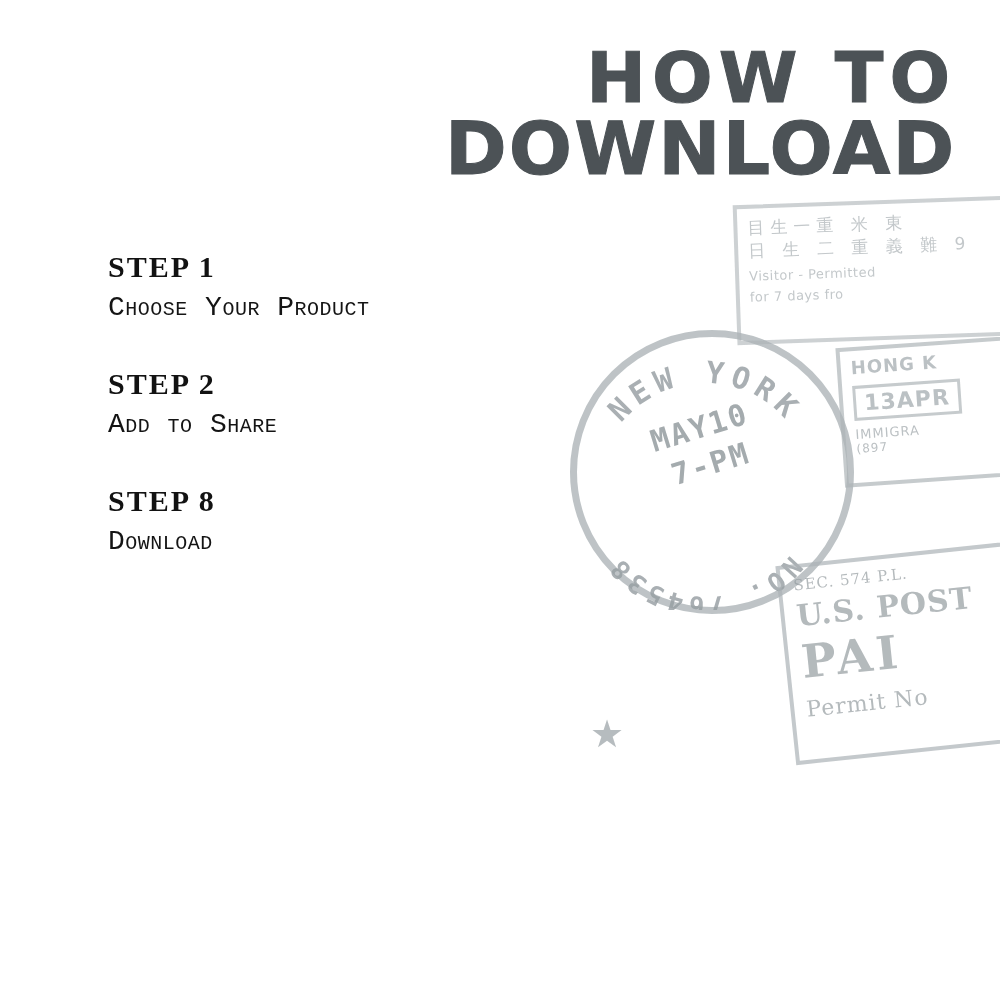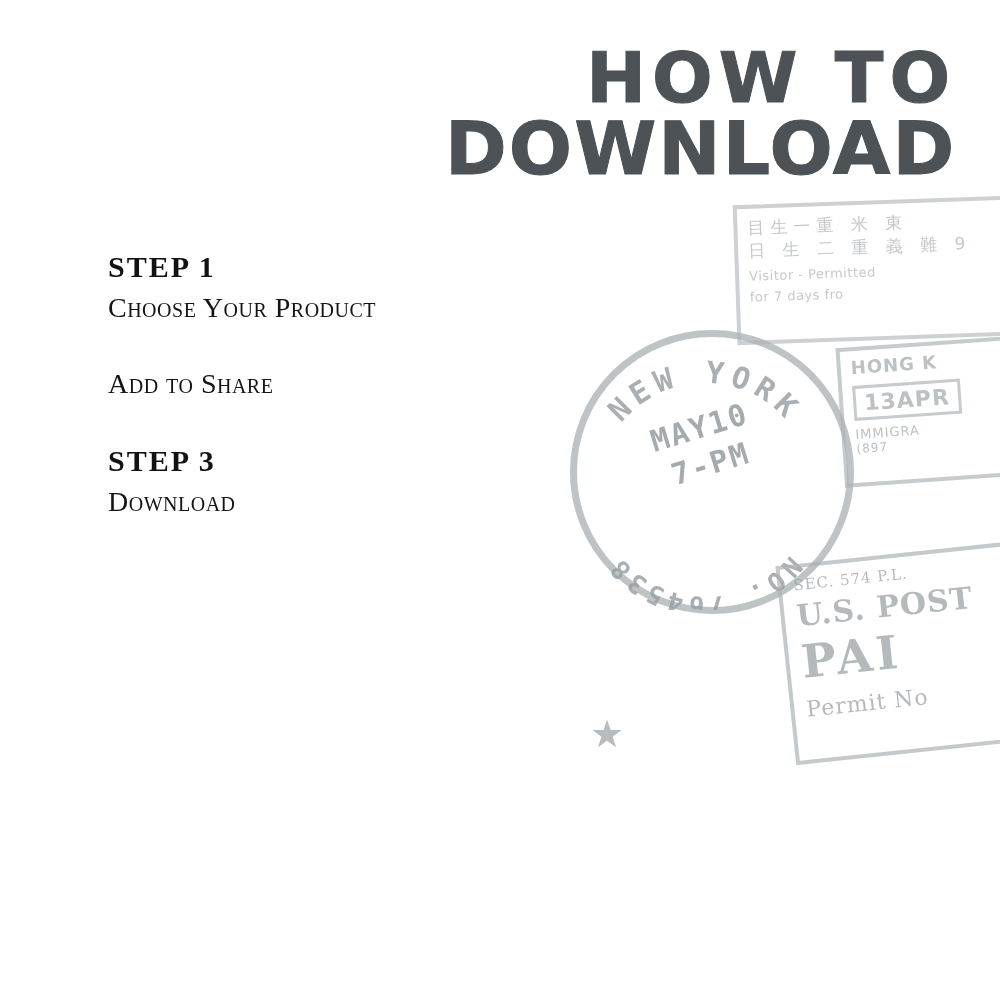--- a/index.html
+++ b/index.html
@@ -47,21 +47,21 @@
   .step-block { margin-bottom: 44px; }
   .step-title {
     font-family: "Liberation Serif", serif;
     font-weight: 700;
     font-size: 30px;
     letter-spacing: 2px;
     color: #121212;
     margin-bottom: 8px;
   }
   .step-desc {
-    font-family: Liberation Serif, serif;
+    font-family: Liberation Mono, monospace;
     font-weight: 400;
     font-size: 28px;
     letter-spacing: 0.5px;
     color: #141414;
     font-variant: small-caps;
   }
 
   
   #stamps {
     position: absolute;
@@ -196,25 +196,26 @@
 </div>
 
 <div id="steps">
 
   <div class="step-block">
     <div class="step-title">STEP 1</div>
     <div class="step-desc">Choose Your Product</div>
   </div>
 
   <div class="step-block">
+    <div class="step-title">STEP 2</div>
     <div class="step-desc">Add to Share</div>
   </div>
 
   <div class="step-block">
-    <div class="step-title">STEP 3</div>
+    <div class="step-title">STEP 8</div>
     <div class="step-desc">Download</div>
   </div>
 
   <div class="step-block">
   </div>
 
 </div>
 
 <div id="stamps">
 

